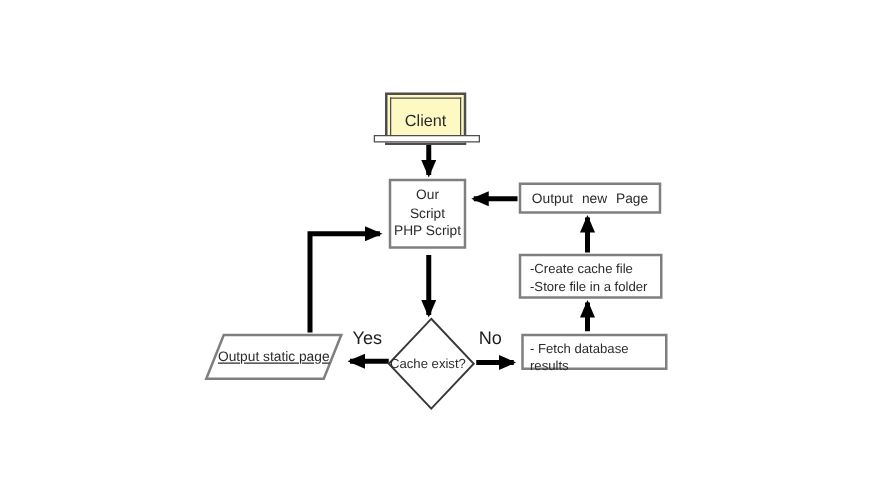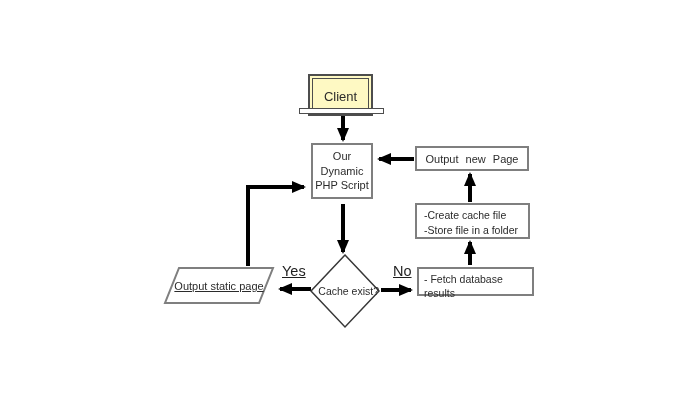--- a/index.html
+++ b/index.html
@@ -90,38 +90,37 @@
     left: 417px; top: 267px;
     width: 117px; height: 29px;
     padding: 3px 0 0 5px;
     line-height: 1.38;
   }
   .line { display: block; }
   
   #label-decision {
     left: 312px; top: 285px;
     width: 67px;
-    text-align: right;
+    text-align: left;
     font-size: 10.5px;
   }
   #label-static {
     left: 169px; top: 279px;
     width: 100px;
     text-align: center;
     font-size: 11px;
     text-decoration: underline;
   }
   .branch-label {
     position: absolute;
     font-size: 14.5px;
     color: #1e1e1e;
-    text-decoration: underline;
   }
   #label-yes { left: 282px; top: 263px; }
-  #label-no  { left: 393px; top: 263px; }
+  #label-no  { left: 383px; top: 263px; }
 </style>
 </head>
 <body>
 
 <div class="stage">
 
   <svg class="svg-layer" viewBox="0 0 700 400">
     <defs>
       <marker id="ah" markerUnits="userSpaceOnUse" markerWidth="14" markerHeight="12" refX="12" refY="6" orient="auto">
         <polygon points="0,0 14,6 0,12" fill="#000000"></polygon>
@@ -144,21 +143,21 @@
   <div class="laptop-screen">
     <div class="laptop-screen-inner">
       <span>Client</span>
     </div>
   </div>
   <div class="laptop-base"></div>
 
   <div class="box centered" id="box-php">
     <div>
       <span class="line">Our</span>
-      <span class="line">Dynamic</span>
+      <span class="line">Script</span>
       <span class="line">PHP Script</span>
     </div>
   </div>
 
   <div class="box centered" id="box-outputnew">
     <span>Output new Page</span>
   </div>
 
   <div class="box" id="box-create">
     <span class="line">-Create cache file</span>

